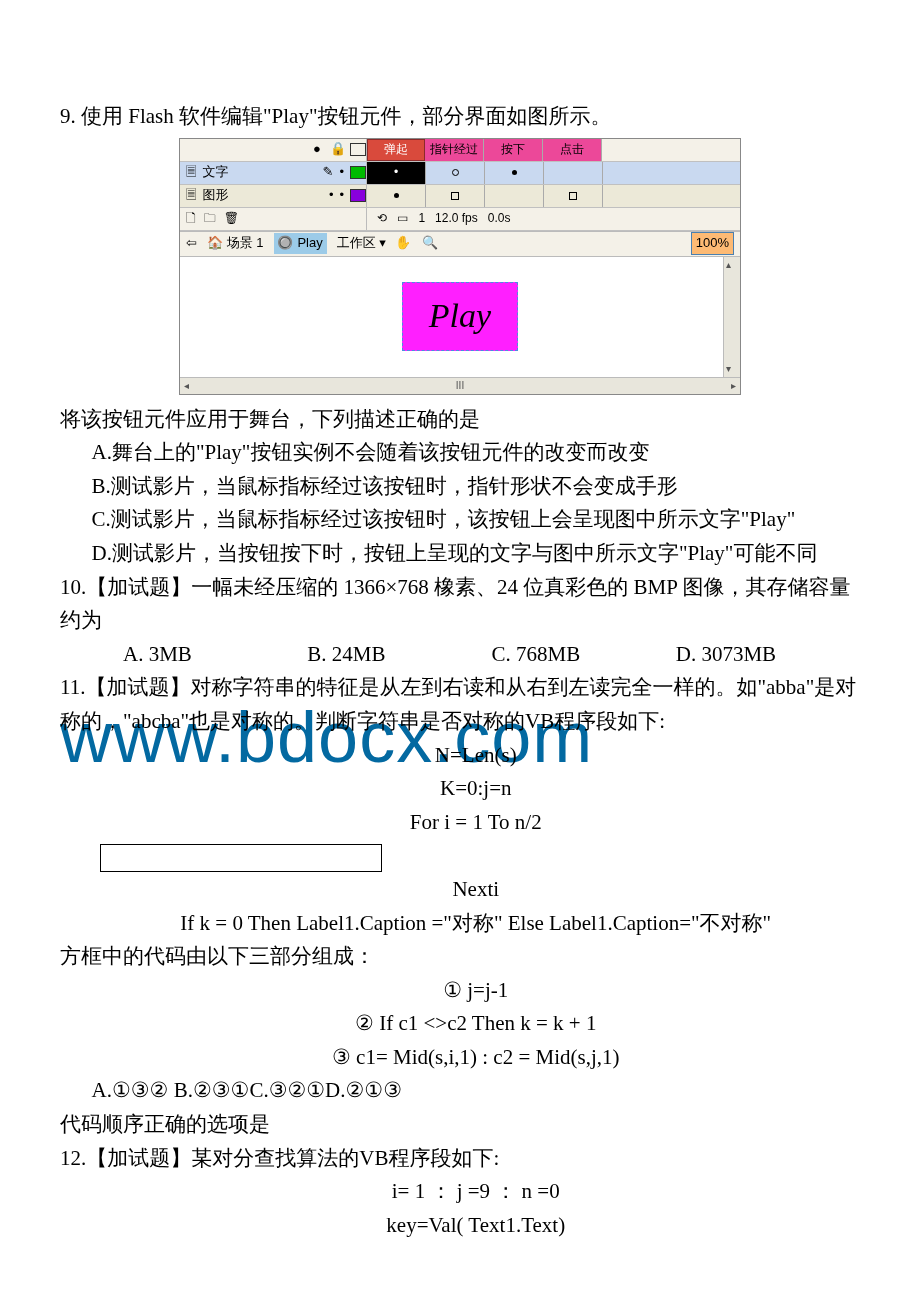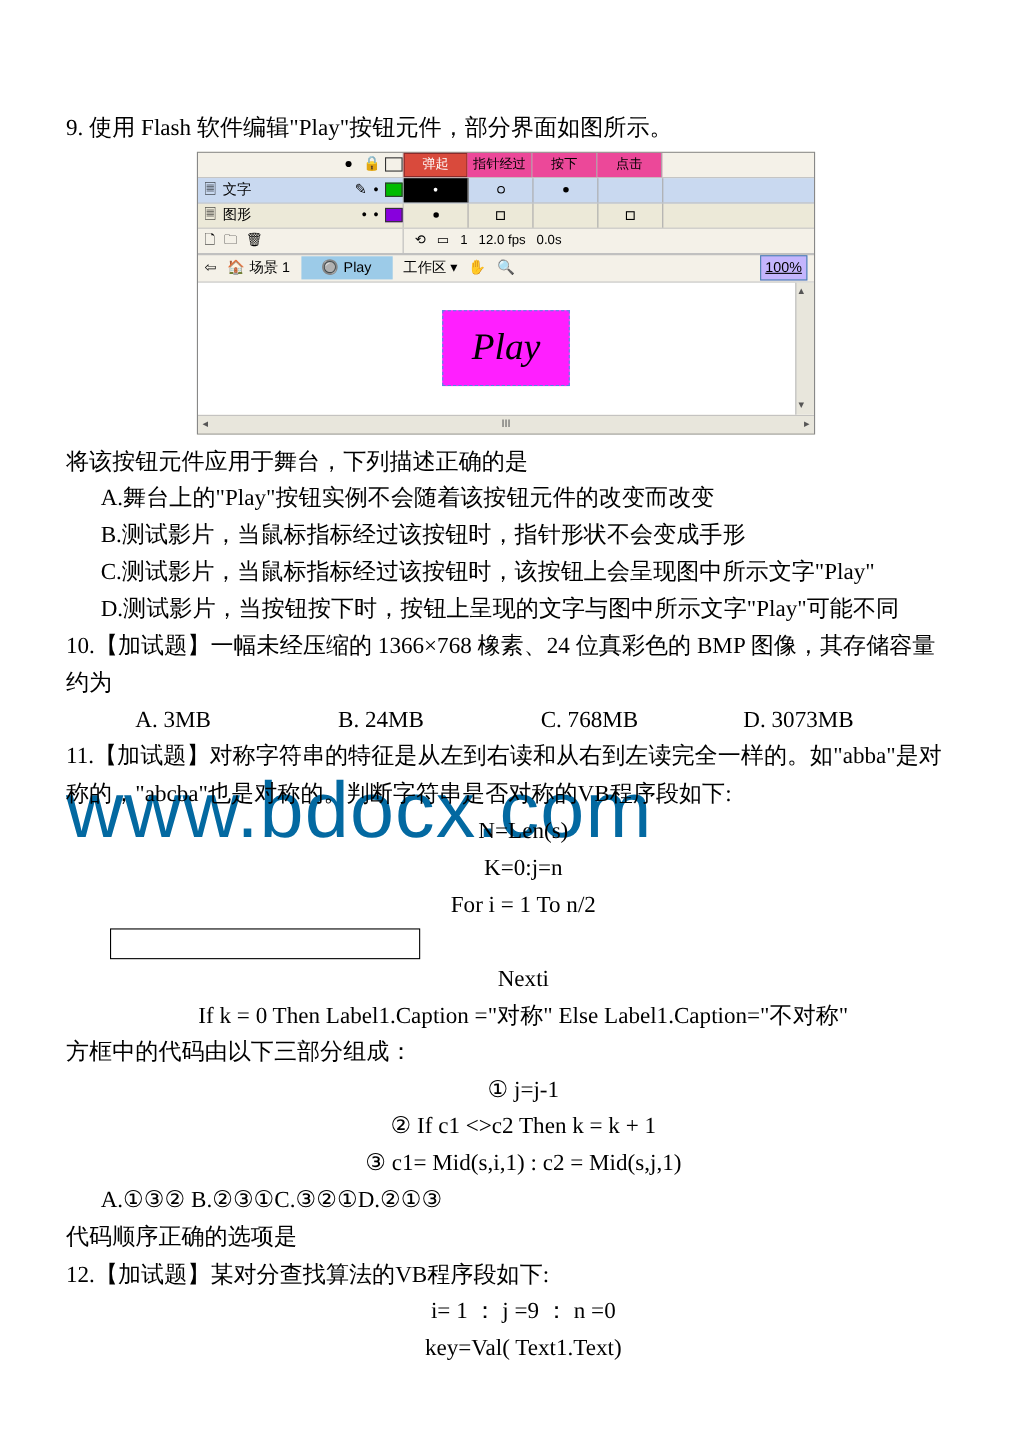--- a/index.html
+++ b/index.html
@@ -106,28 +106,27 @@
     height: 24px;
     display:flex;
     align-items:center;
     padding: 0 6px;
     gap: 10px;
     background:#f4f1e8;
     border-bottom:1px solid #bbb;
     border-top:1px solid #bbb;
     font-size: 13px;
   }
-  .fl-breadcrumb .play-tag { background:#9ccbe8; padding:0 19px; }
+  .fl-breadcrumb .play-tag { background:#9ccbe8; padding:0 4px; }
   .fl-breadcrumb .zoom {
     margin-left:auto;
-    background:#c4b5fd;
+    background:#fdba74;
     color:#000;
     padding:0 4px;
     border:1px solid #4a80b0;
-    text-decoration:underline;
   }
   .fl-stage {
     height: 120px;
     background:#fff;
     display:flex;
     align-items:center;
     justify-content:center;
     position:relative;
   }
   .play-btn {

